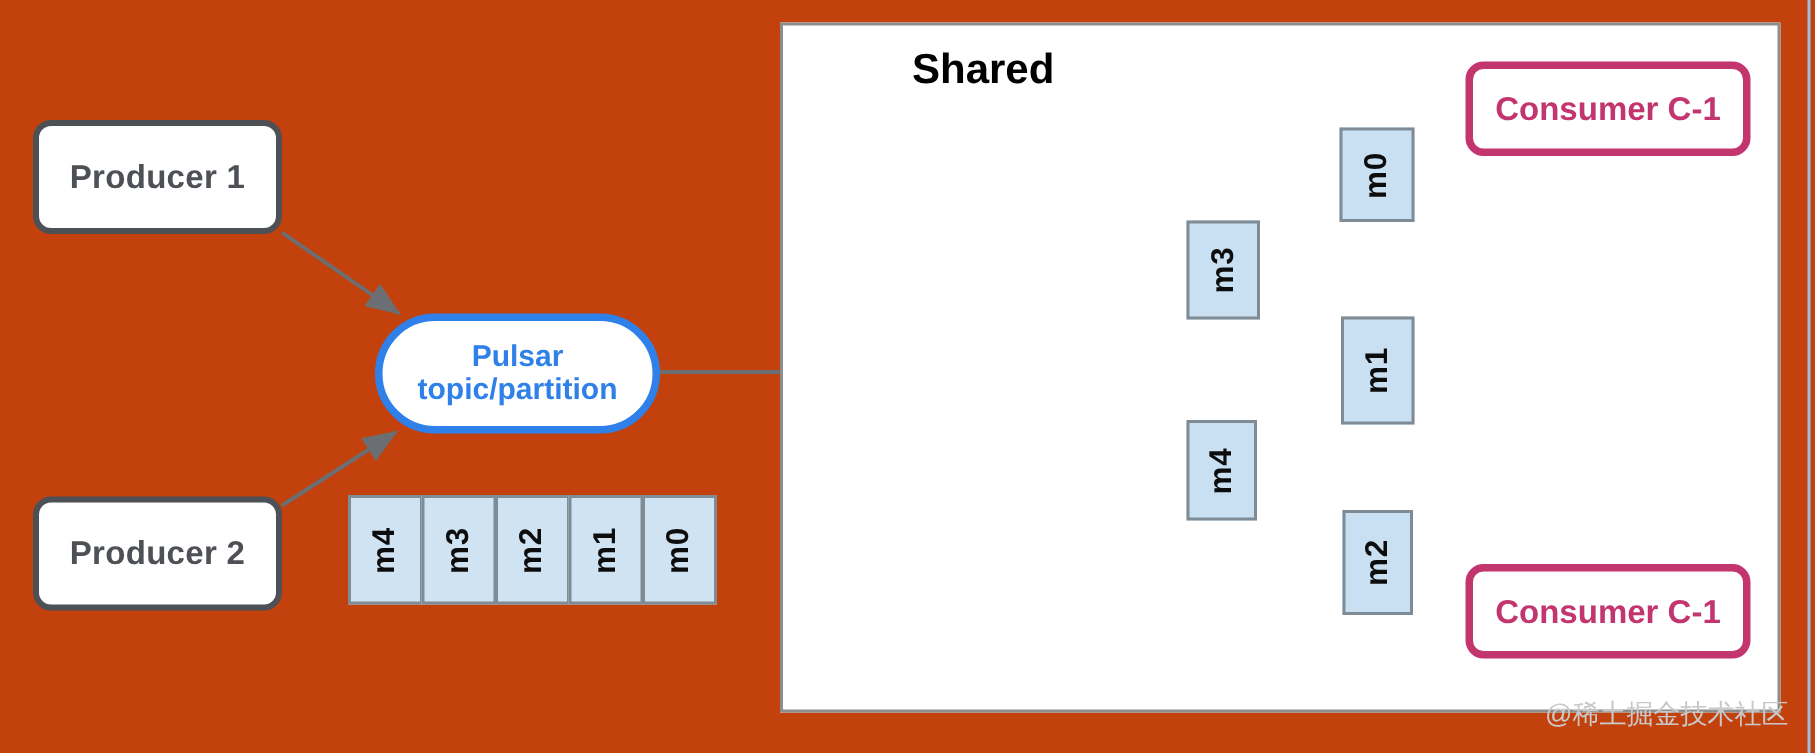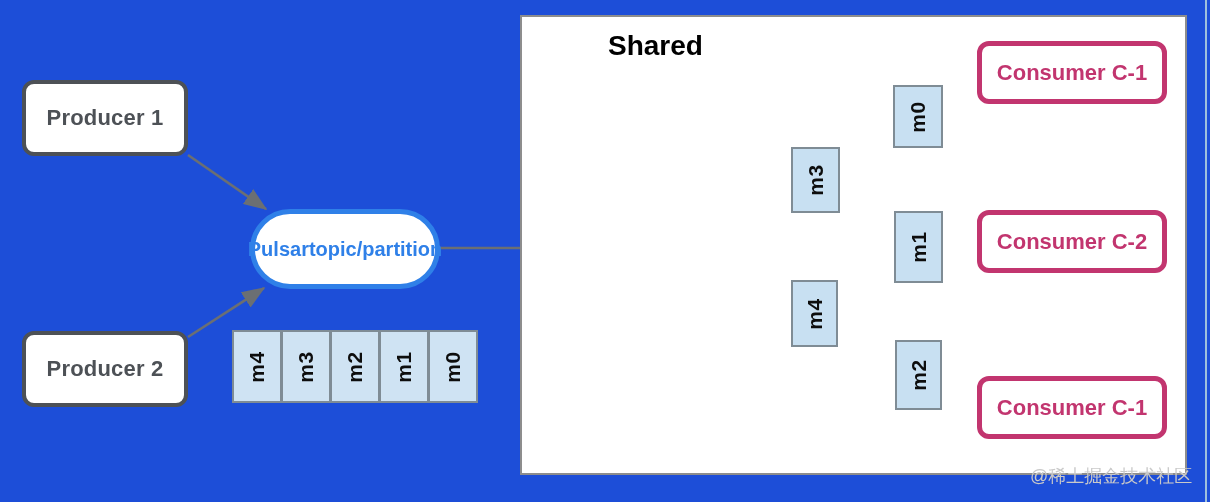--- a/index.html
+++ b/index.html
@@ -4,21 +4,21 @@
 <style>
   html, body {
     margin: 0;
     padding: 0;
     background: #ffffff;
   }
   #canvas {
     position: relative;
     width: 1210px;
     height: 502px;
-    background: #1d4ed8;
+    background: #c2410c;
     overflow: hidden;
     font-family: "Liberation Sans", sans-serif;
   }
   #svg-layer {
     position: absolute;
     left: 0;
     top: 0;
     width: 1210px;
     height: 502px;
   }
@@ -171,21 +171,21 @@
   </svg>
 
   <div class="node producer-node" style="left:22px; top:80px; width:166px; height:76px;">
     <span>Producer 1</span>
   </div>
 
   <div class="node producer-node" style="left:22px; top:331px; width:166px; height:76px;">
     <span>Producer 2</span>
   </div>
 
-  <div class="node topic-node" style="left:250px; top:209px; width:190px; height:80px; flex-direction:row;">
+  <div class="node topic-node" style="left:250px; top:209px; width:190px; height:80px; flex-direction:column;">
     <span>Pulsar</span>
     <span>topic/partition</span>
   </div>
 
   <div>
     <div class="queue-cell" style="left:232px; top:330px; width:50px; height:73px;">
       <span class="msg-label">m4</span>
     </div>
     <div class="queue-cell" style="left:281px; top:330px; width:50px; height:73px;">
       <span class="msg-label">m3</span>
@@ -219,23 +219,20 @@
   </div>
 
   <div class="msg-box" style="left:895px; top:340px; width:47px; height:70px;">
     <span class="msg-label">m2</span>
   </div>
 
   <div class="node consumer-node" style="left:977px; top:41px; width:190px; height:63px;">
     <span>Consumer C-1</span>
   </div>
 
-  <div class="node consumer-node" style="left:977px; top:210px; width:190px; height:63px;">
-    <span>Consumer C-2</span>
-  </div>
 
   <div class="node consumer-node" style="left:977px; top:376px; width:190px; height:63px;">
     <span>Consumer C-1</span>
   </div>
 
   <div class="watermark" style="left:1030px; top:464px;">@稀土掘金技术社区</div>
 
   <div class="edge-rule" style="left:1205px; top:0px; width:2px; height:502px; background:#9fc0dd;"></div>
 
 </div>

